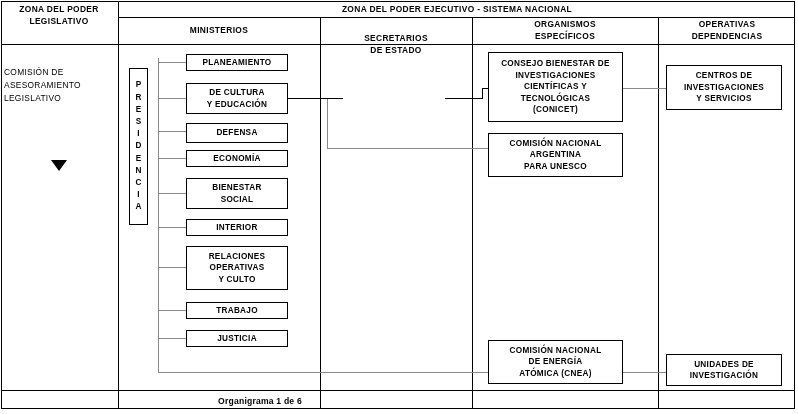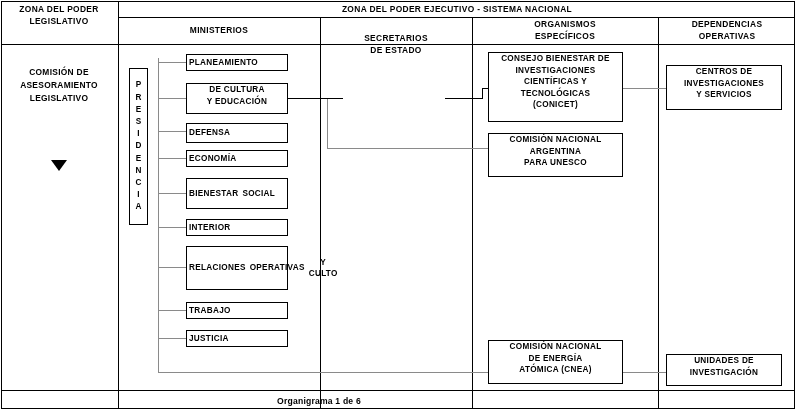--- a/index.html
+++ b/index.html
@@ -12,38 +12,38 @@
 
   
   .hline{position:absolute;background:#000;height:1px;}
   .vline{position:absolute;background:#000;width:1px;}
 
   
   .hdr{position:absolute;text-align:center;font-size:8.4px;letter-spacing:.35px;color:#000;line-height:12px;font-weight:700;}
 
   
   .box{position:absolute;border:1px solid #000;box-sizing:border-box;background:#fff;
-       display:flex;align-items:center;justify-content:flex-start;text-align:center;
+       display:flex;align-items:center;justify-content:center;text-align:center;
        font-size:8.2px;letter-spacing:.3px;line-height:11.5px;color:#000;font-weight:600;}
   .box span{display:block;padding:0 2px;}
 
   
   .pres{position:absolute;border:1px solid #000;box-sizing:border-box;background:#fff;
         display:flex;flex-direction:column;align-items:center;justify-content:center;
         font-size:8.2px;font-weight:600;line-height:12.2px;letter-spacing:0;color:#000;}
 
   
   .conn{position:absolute;background:#8a8a8a;}
   .conn.h{height:1px;}
   .conn.v{width:1px;}
   .conn.dark{background:#000;}
 
   
-  .leftlbl{position:absolute;text-align:center;font-size:8.4px;line-height:13px;
-           letter-spacing:.3px;font-weight:700;color:#000;}
+  .leftlbl{position:absolute;text-align:left;font-size:8.4px;line-height:13px;
+           letter-spacing:.3px;font-weight:400;color:#000;}
   .tri{position:absolute;width:0;height:0;border-left:8px solid transparent;
        border-right:8px solid transparent;border-top:11px solid #000;}
 
   
   .caption{position:absolute;text-align:center;font-size:8.6px;font-weight:600;
            letter-spacing:.2px;color:#000;}
 </style>
 </head>
 <body>
 
@@ -76,22 +76,22 @@
     <div>SECRETARIOS</div>
     <div>DE ESTADO</div>
   </div>
 
   <div class="hdr" style="left:474px;top:18px;width:182px;">
     <div>ORGANISMOS</div>
     <div>ESPECÍFICOS</div>
   </div>
 
   <div class="hdr" style="left:660px;top:18px;width:134px;">
+    <div>OPERATIVAS</div>
     <div>DEPENDENCIAS</div>
-    <div>OPERATIVAS</div>
   </div>
 
   <div class="leftlbl" style="left:4px;top:66px;width:110px;">
     <div>COMISIÓN DE</div>
     <div>ASESORAMIENTO</div>
     <div>LEGISLATIVO</div>
   </div>
   <div class="tri" style="left:51px;top:160px;"></div>
 
   <div class="pres" style="left:129px;top:68px;width:19px;height:157px;">
@@ -132,30 +132,30 @@
   </div>
 
   <div class="box" style="left:186px;top:123px;width:102px;height:20px;">
     <span>DEFENSA</span>
   </div>
 
   <div class="box" style="left:186px;top:150px;width:102px;height:17px;">
     <span>ECONOMÍA</span>
   </div>
 
-  <div class="box" style="left:186px;top:178px;width:102px;height:31px;flex-direction:row;">
+  <div class="box" style="left:186px;top:178px;width:102px;height:31px;flex-direction:column;">
     <span>BIENESTAR</span>
     <span>SOCIAL</span>
   </div>
 
   <div class="box" style="left:186px;top:219px;width:102px;height:17px;">
     <span>INTERIOR</span>
   </div>
 
-  <div class="box" style="left:186px;top:246px;width:102px;height:44px;flex-direction:row;">
+  <div class="box" style="left:186px;top:246px;width:102px;height:44px;flex-direction:column;">
     <span>RELACIONES</span>
     <span>OPERATIVAS</span>
     <span>Y CULTO</span>
   </div>
 
   <div class="box" style="left:186px;top:302px;width:102px;height:17px;">
     <span>TRABAJO</span>
   </div>
 
   <div class="box" style="left:186px;top:330px;width:102px;height:17px;">
@@ -201,15 +201,15 @@
     <span>CENTROS DE</span>
     <span>INVESTIGACIONES</span>
     <span>Y SERVICIOS</span>
   </div>
 
   <div class="box" style="left:666px;top:354px;width:116px;height:32px;flex-direction:column;">
     <span>UNIDADES DE</span>
     <span>INVESTIGACIÓN</span>
   </div>
 
-  <div class="caption" style="left:135px;top:396px;width:280px;padding-left:44px;">Organigrama 1 de 6</div>
+  <div class="caption" style="left:120px;top:396px;width:280px;">Organigrama 1 de 6</div>
 
 </div>
 
 </body></html>

